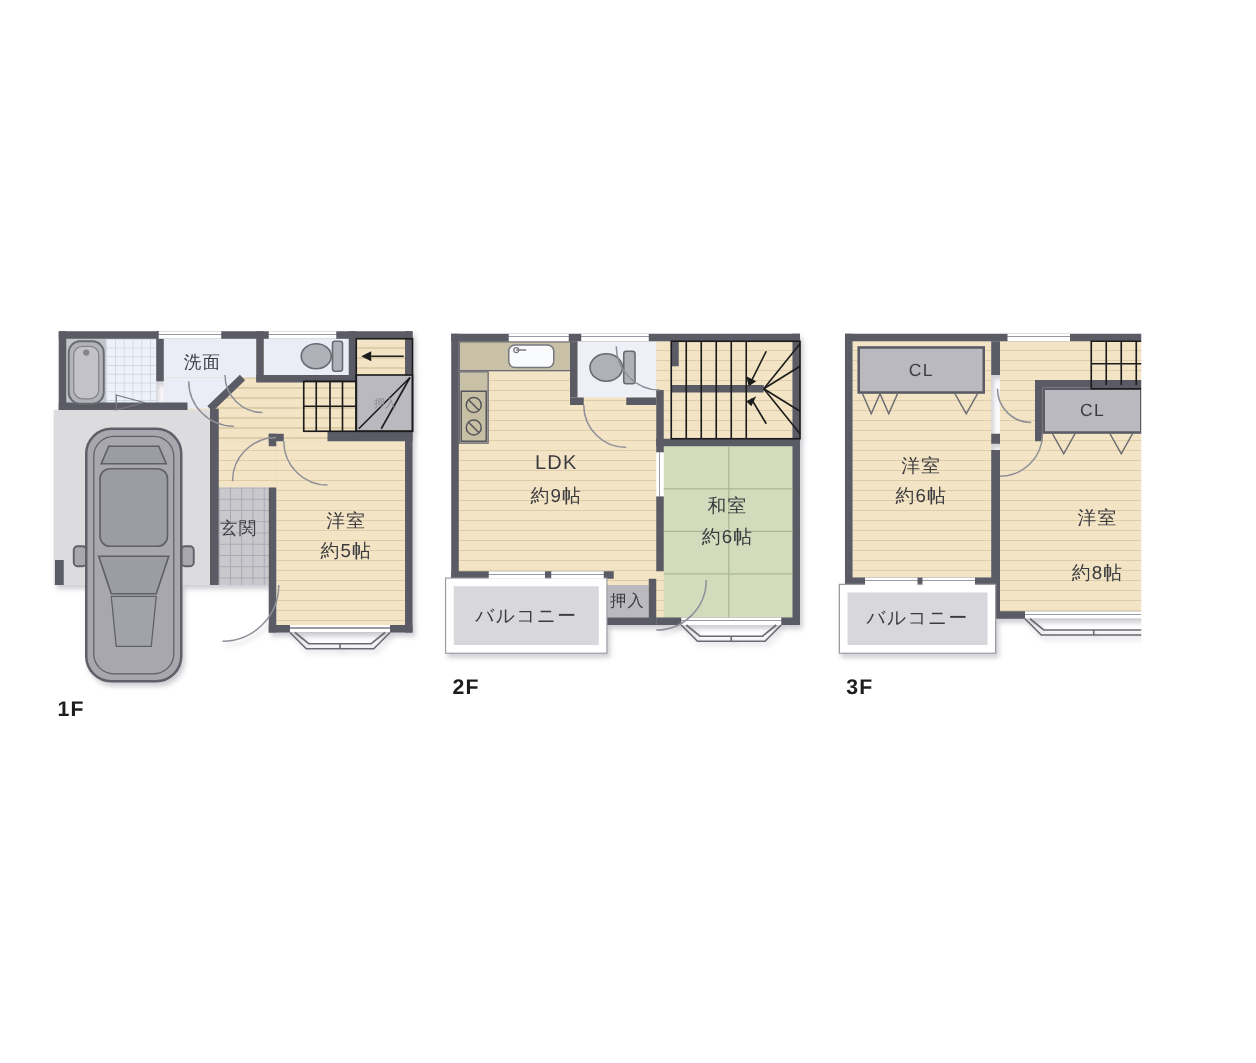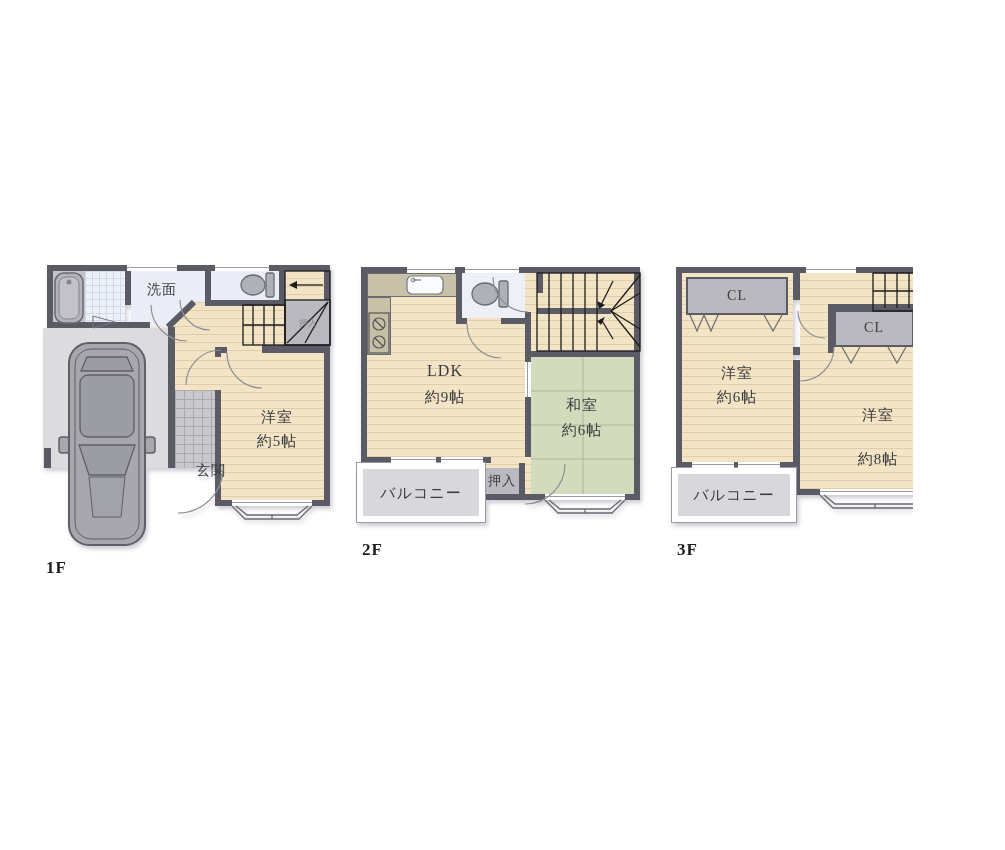--- a/index.html
+++ b/index.html
@@ -1,17 +1,17 @@
 <!DOCTYPE html>
 <html><head>
 <meta charset="utf-8">
 <style>
   html,body{margin:0;padding:0;background:#ffffff;}
   #canvas{position:relative;width:913px;height:850px;background:#ffffff;overflow:hidden;
-          font-family:Liberation Serif, serif;}
+          font-family:Liberation Sans, sans-serif;}
   .floor{position:absolute;filter:drop-shadow(2.5px 3px 2px rgba(110,110,125,.35));}
   .abs{position:absolute;}
   .wall{position:absolute;background:#5b5b65;}
   .wood{background:repeating-linear-gradient(180deg,#f2e4c4 0 7px,#ddcda8 7px 8px);}
   .tatami{background:#d2dcbd;}
   .lav{background:#eaecf6;}
   .whiteroom{background:#eef0f8;}
   .garage{background:#dcdcdf;}
   .tile-gray{background-color:#c8c8cd;
      background-image:linear-gradient(#a9a9b2 1px,transparent 1px),linear-gradient(90deg,#a9a9b2 1px,transparent 1px);
@@ -120,21 +120,21 @@
         <rect x="22" y="78" width="76" height="202" rx="20"></rect>
         <rect x="28" y="84" width="64" height="190" rx="16" fill="none" stroke-width="1"></rect>
         <path d="M40,92 L80,92 L86,106 L34,106 Z" fill="#9c9ca3" stroke-width="1.3"></path>
         <rect x="33" y="110" width="54" height="62" rx="8" fill="#9c9ca3" stroke-width="1.3"></rect>
         <path d="M32,180 L88,180 L78,210 L42,210 Z" fill="#9c9ca3" stroke-width="1.3"></path>
         <path d="M42,212 L78,212 L74,252 L46,252 Z" fill="#a2a2a9" stroke-width="1"></path>
       </g>
     </svg>
 
     <div class="lbl lbl-sm" style="left:115px;top:25px;">洗面</div>
-    <div class="lbl lbl-sm" style="left:164px;top:158px;margin-top:48px;">玄関</div>
+    <div class="lbl lbl-sm" style="left:144px;top:158px;">玄関</div>
     <div class="lbl" style="left:230px;top:152px;">洋室</div>
     <div class="lbl" style="left:230px;top:176px;">約5帖</div>
     <div class="lbl lbl-faint" style="left:261px;top:58px;">押入</div>
   </div>
 
   <div class="floor" id="f2" style="left:361px;top:267px;width:279px;height:236px;">
     <div class="abs wood" style="left:6px;top:6px;width:267px;height:221px;"></div>
     <div class="abs tatami" style="left:170px;top:90px;width:103px;height:137px;"></div>
     <div class="abs counter" style="left:6px;top:6px;width:90px;height:24px;"></div>
     <div class="abs counter" style="left:6px;top:30px;width:24px;height:58px;"></div>

